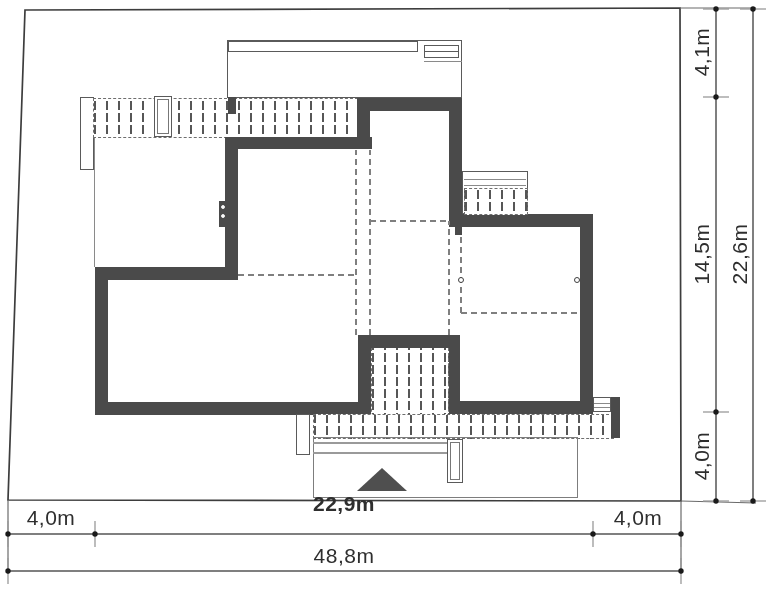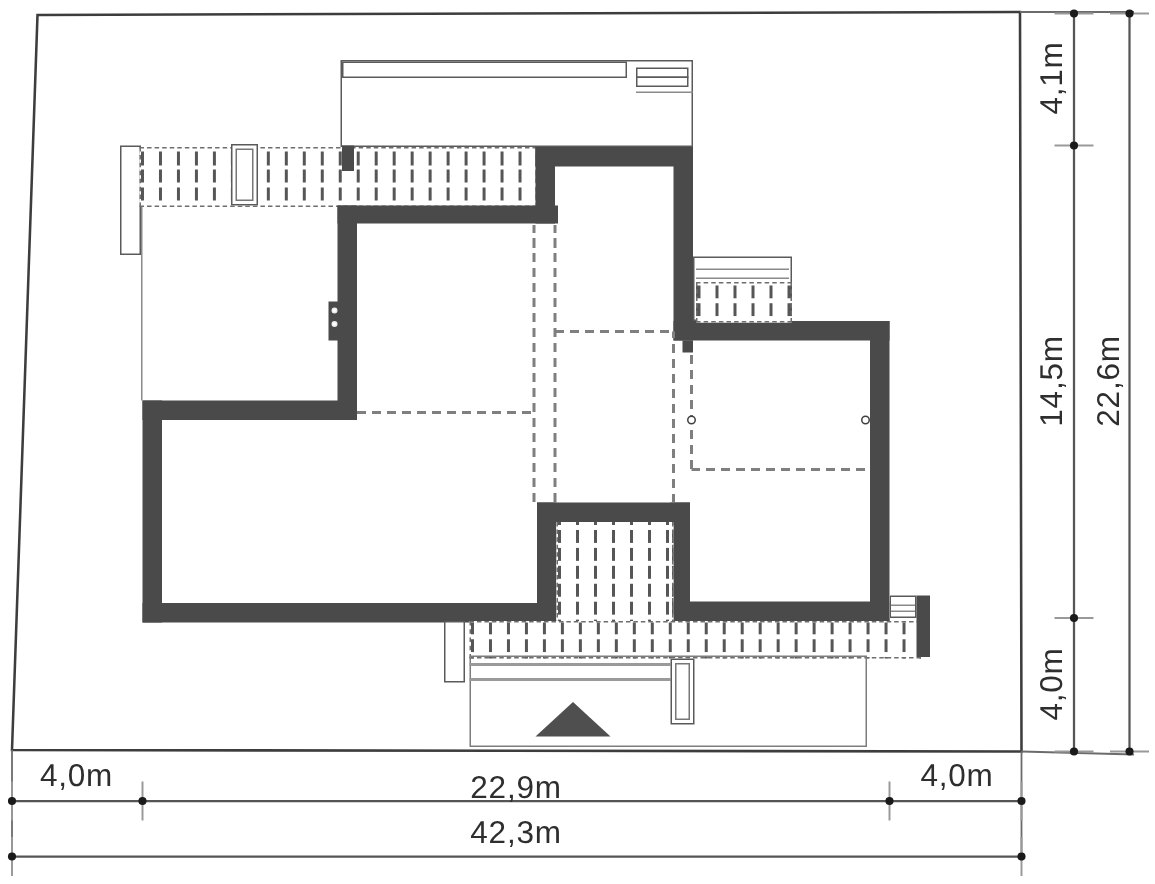--- a/index.html
+++ b/index.html
@@ -152,21 +152,21 @@
   <div class="dash-h" style="left:461px;top:312px;width:117px;"></div>
 
   <div class="wall" style="left:219px;top:201px;width:8px;height:26px;"></div>
   <div class="dot-sm" style="left:221px;top:205px;background:#fff;border-color:#eee;"></div>
   <div class="dot-sm" style="left:221px;top:214px;background:#fff;border-color:#eee;"></div>
   <div class="wall" style="left:455px;top:227px;width:7px;height:8px;"></div>
   <div class="circle" style="left:458px;top:277px;"></div>
   <div class="circle" style="left:574px;top:277px;"></div>
 
   <span class="dim-label" style="left:51px;top:518px;">4,0m</span>
-  <span class="dim-label" style="left:344px;top:526px;">22,9m</span>
+  <span class="dim-label" style="left:344px;top:504px;font-weight:bold;">22,9m</span>
   <span class="dim-label" style="left:638px;top:518px;">4,0m</span>
-  <span class="dim-label" style="left:344px;top:556px;">42,3m</span>
+  <span class="dim-label" style="left:344px;top:556px;">48,8m</span>
   <span class="dim-label vert" style="left:702px;top:52px;">4,1m</span>
   <span class="dim-label vert" style="left:702px;top:254px;">14,5m</span>
   <span class="dim-label vert" style="left:702px;top:456px;">4,0m</span>
   <span class="dim-label vert" style="left:740px;top:254px;">22,6m</span>
 
 </div>
 
 </body></html>

